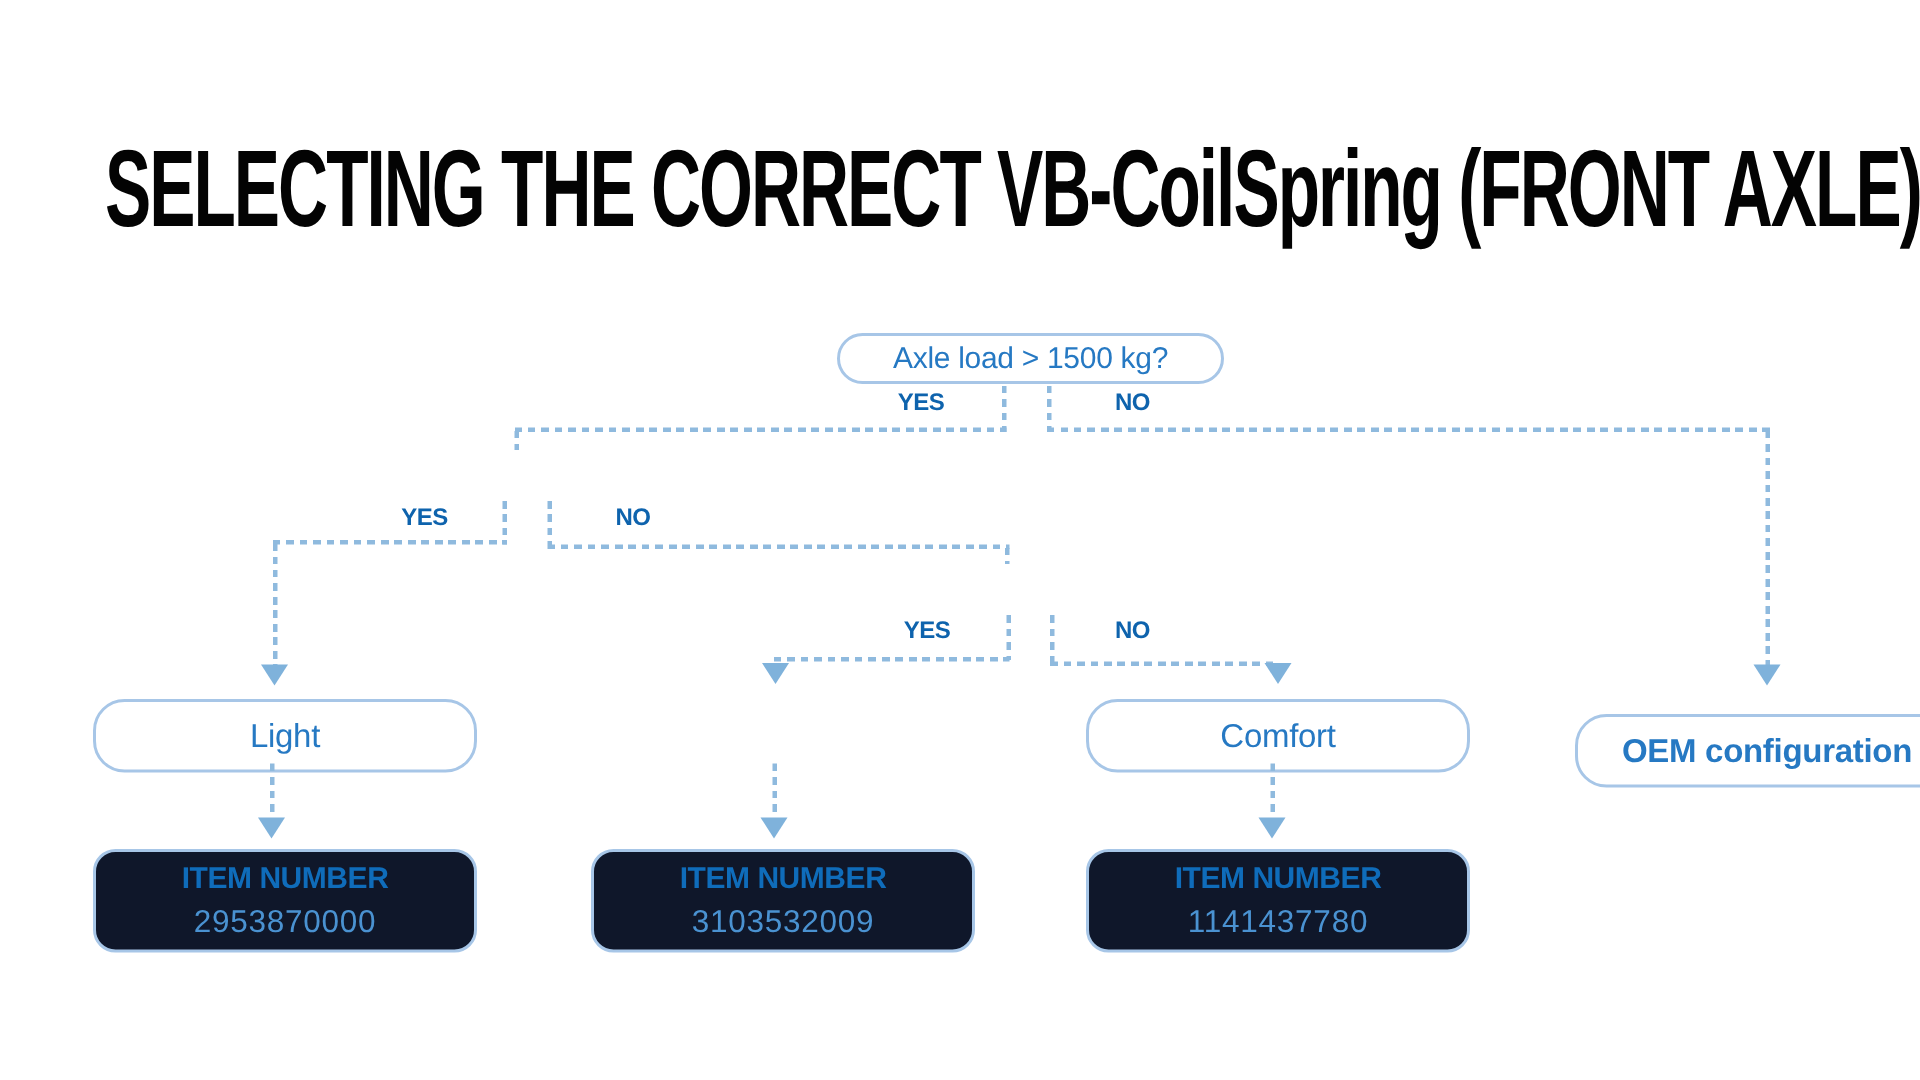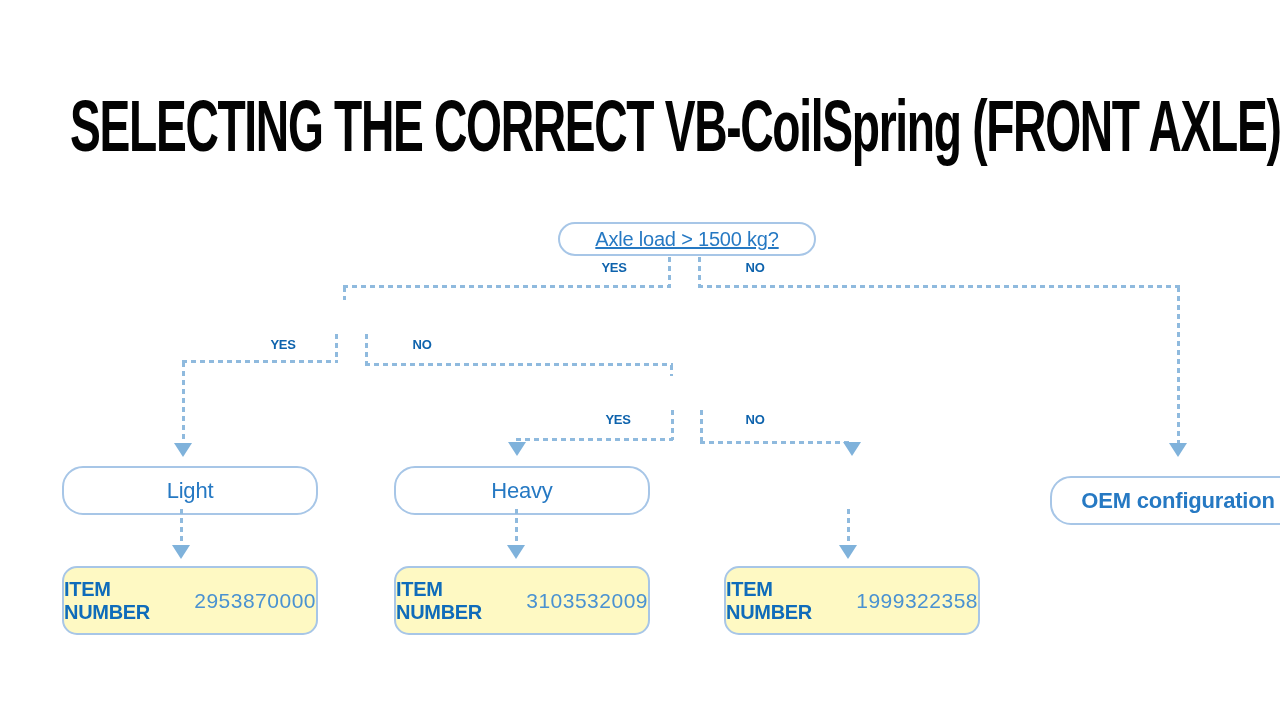--- a/index.html
+++ b/index.html
@@ -28,31 +28,31 @@
   .pill{
     position:absolute;box-sizing:border-box;
     border:2px solid var(--box-border);border-radius:19px;background:#fff;
     display:flex;align-items:center;justify-content:center;
     color:var(--accent-text);font-size:20px;letter-spacing:-0.2px;
   }
   .question{height:34px;}
   .outcome{height:49px;border-radius:21px;font-size:22px;}
   .itembox{
     position:absolute;box-sizing:border-box;height:69px;
-    border:2.5px solid var(--box-border);border-radius:15px;background:#fef9c3;
-    display:flex;align-items:center;justify-content:flex-start;
+    border:2.5px solid var(--box-border);border-radius:15px;background:#0f172a;
+    display:flex;flex-direction:column;align-items:center;justify-content:center;
     gap:5px;
   }
   .item-heading{
     color:var(--item-heading);font-weight:bold;font-size:20px;letter-spacing:-0.3px;
   }
   .item-number{color:var(--item-number);font-size:21px;letter-spacing:0.5px;}
   .branch-label{
     position:absolute;width:60px;text-align:center;
-    color:var(--bold-label);font-weight:bold;font-size:13px;letter-spacing:-0.3px;
+    color:var(--bold-label);font-weight:bold;font-size:16px;letter-spacing:-0.3px;
   }
   .hline{
     position:absolute;height:3px;
     background:repeating-linear-gradient(90deg,var(--line) 0 5px,transparent 5px 9px);
   }
   .vline{
     position:absolute;width:3px;
     background:repeating-linear-gradient(180deg,var(--line) 0 5px,transparent 5px 9px);
   }
   .arrow-down{
@@ -61,21 +61,21 @@
     border-top:14px solid var(--arrow);
   }
 </style>
 </head>
 <body>
 
 <div class="canvas">
 
   <div class="page-title">SELECTING THE CORRECT VB-CoilSpring (FRONT AXLE)</div>
 
-  <div class="pill question" style="left:518px;top:222px;width:258px;text-decoration:underline;">
+  <div class="pill question" style="left:518px;top:222px;width:258px;">
     <span>Axle load &gt; 1500 kg?</span>
   </div>
   <div class="branch-label" style="left:544px;top:260px;">YES</div>
   <div class="branch-label" style="left:685px;top:260px;">NO</div>
 
   <div class="vline" style="left:628px;top:257px;height:31px;"></div>
   <div class="vline" style="left:658px;top:257px;height:31px;"></div>
   <div class="hline" style="left:303px;top:285px;width:328px;"></div>
   <div class="vline" style="left:303px;top:287px;height:13px;"></div>
   <div class="hline" style="left:658px;top:285px;width:482px;"></div>
@@ -99,22 +99,22 @@
   <div class="vline" style="left:631px;top:410px;height:30px;"></div>
   <div class="vline" style="left:660px;top:410px;height:33px;"></div>
   <div class="hline" style="left:476px;top:438px;width:157px;"></div>
   <div class="arrow-down" style="left:468px;top:442px;"></div>
   <div class="hline" style="left:660px;top:441px;width:151px;"></div>
   <div class="arrow-down" style="left:803px;top:442px;"></div>
 
   <div class="pill outcome" style="left:22px;top:466px;width:256px;">
     <span>Light</span>
   </div>
-  <div class="pill outcome" style="left:354px;top:466px;width:256px;">
-    <span>Heavy</span>
+  <div class="pill outcome" style="left:684px;top:466px;width:256px;">
+    <span>Comfort</span>
   </div>
   <div class="pill outcome" style="left:1010px;top:476px;width:256px;font-weight:bold;">
     <span>OEM configuration</span>
   </div>
 
   <div class="vline" style="left:140px;top:509px;height:35px;"></div>
   <div class="arrow-down" style="left:132px;top:545px;"></div>
   <div class="vline" style="left:475px;top:509px;height:35px;"></div>
   <div class="arrow-down" style="left:467px;top:545px;"></div>
   <div class="vline" style="left:807px;top:509px;height:35px;"></div>
@@ -123,16 +123,16 @@
   <div class="itembox" style="left:22px;top:566px;width:256px;">
     <div class="item-heading">ITEM NUMBER</div>
     <div class="item-number">2953870000</div>
   </div>
   <div class="itembox" style="left:354px;top:566px;width:256px;">
     <div class="item-heading">ITEM NUMBER</div>
     <div class="item-number">3103532009</div>
   </div>
   <div class="itembox" style="left:684px;top:566px;width:256px;">
     <div class="item-heading">ITEM NUMBER</div>
-    <div class="item-number">1999322358</div>
+    <div class="item-number">1141437780</div>
   </div>
 
 </div>
 
 </body></html>

